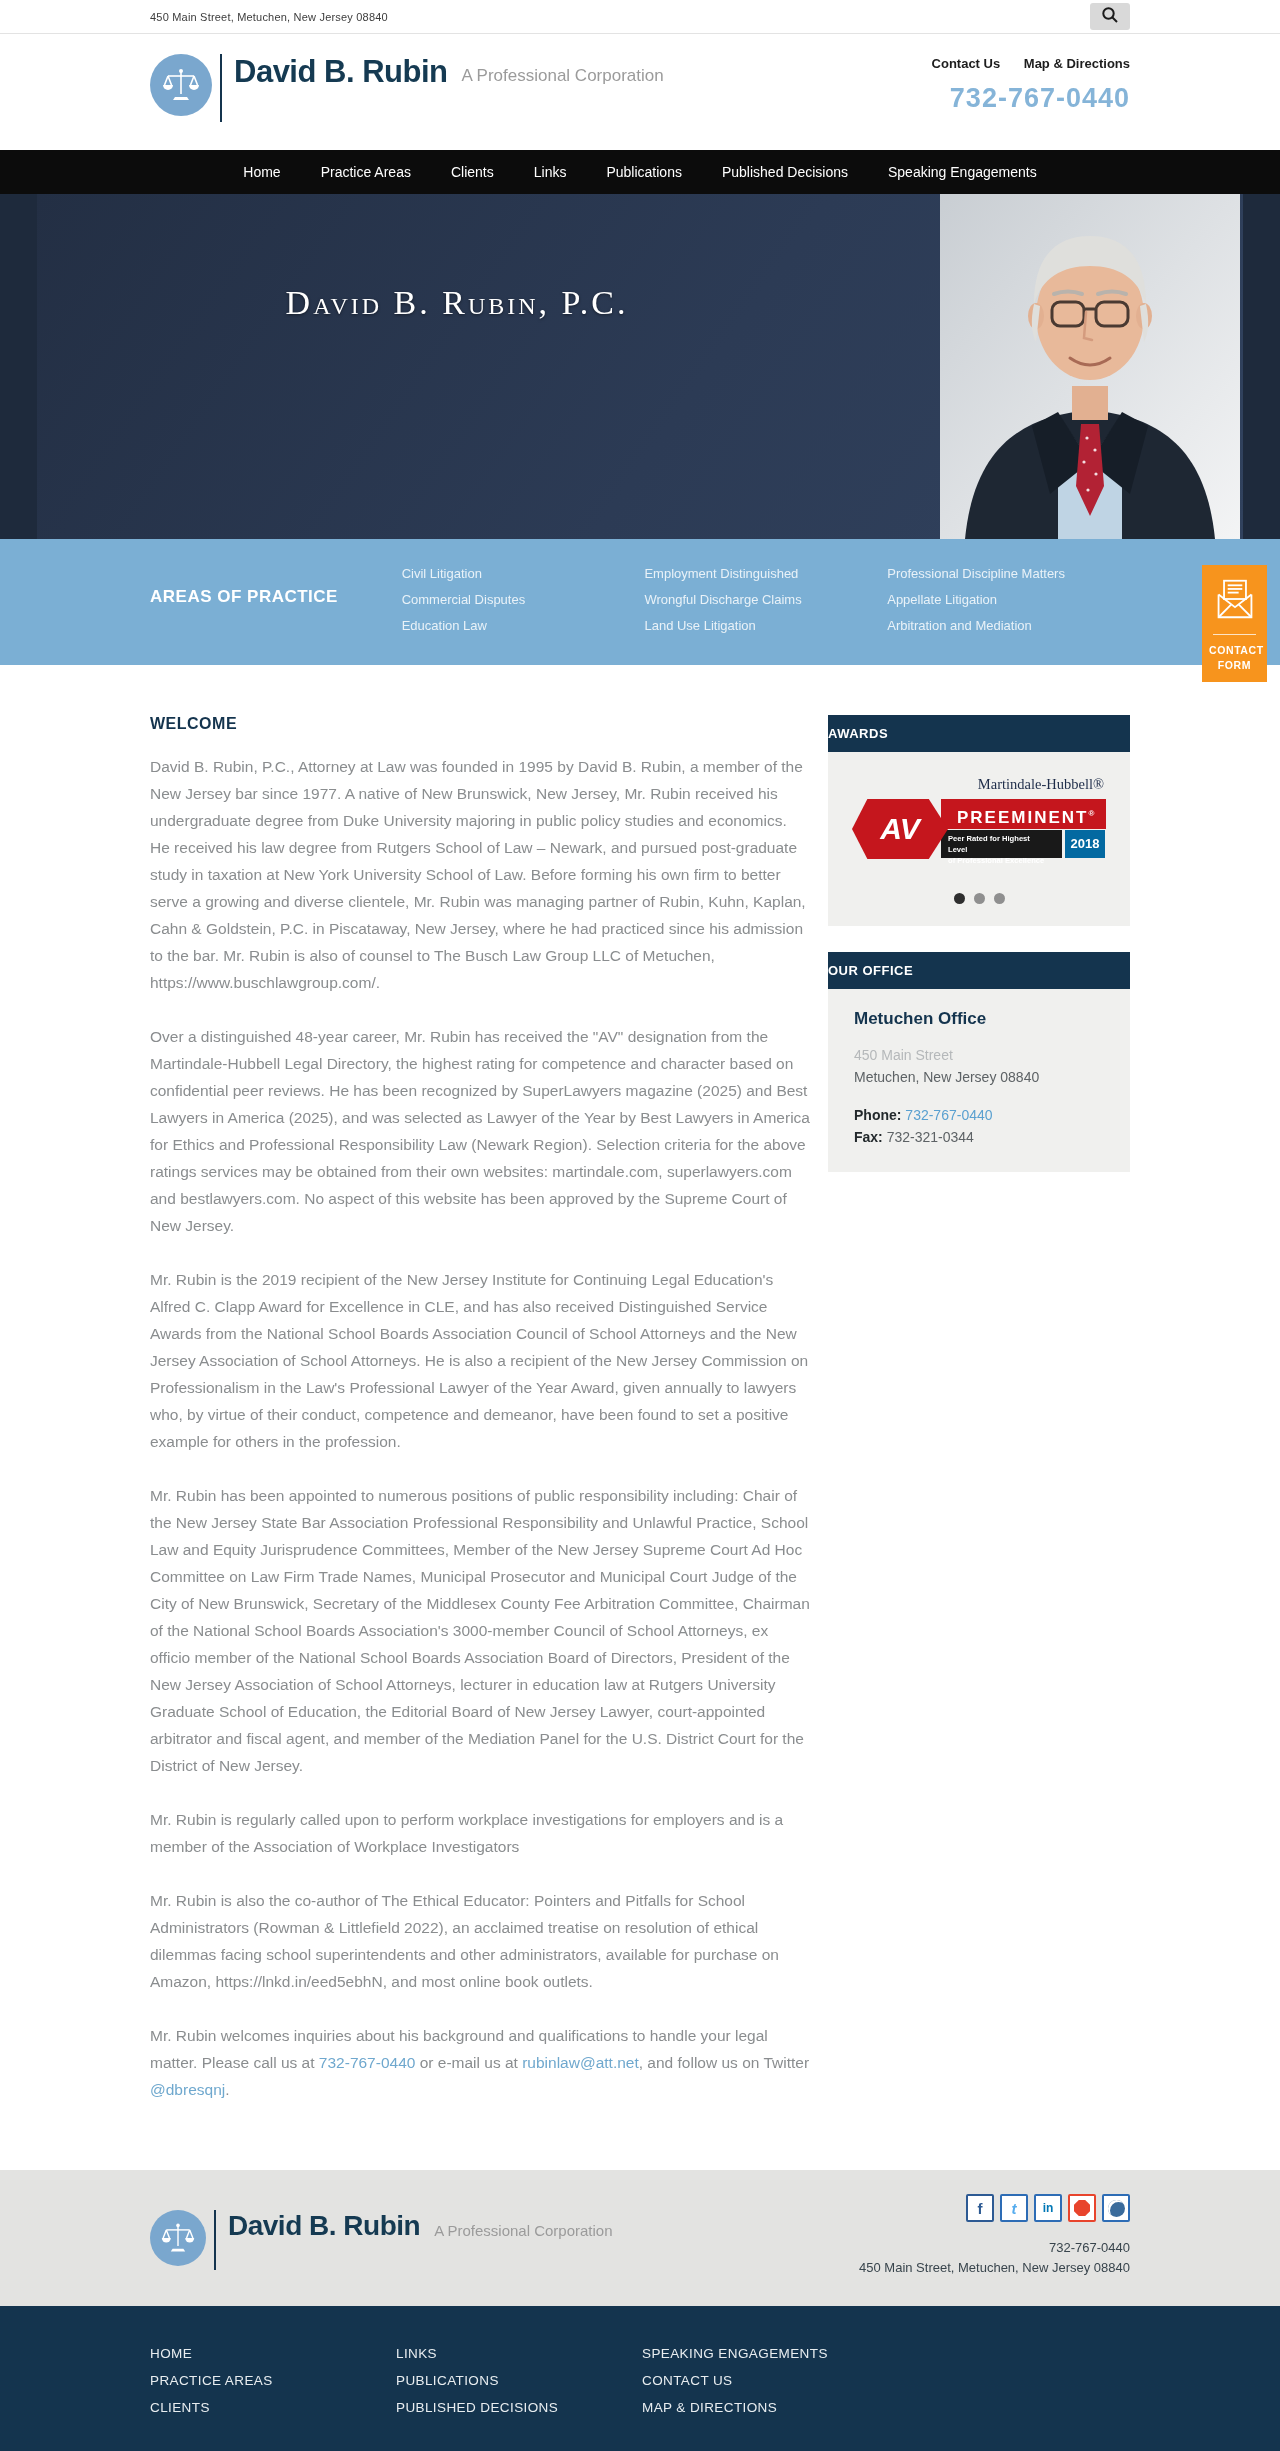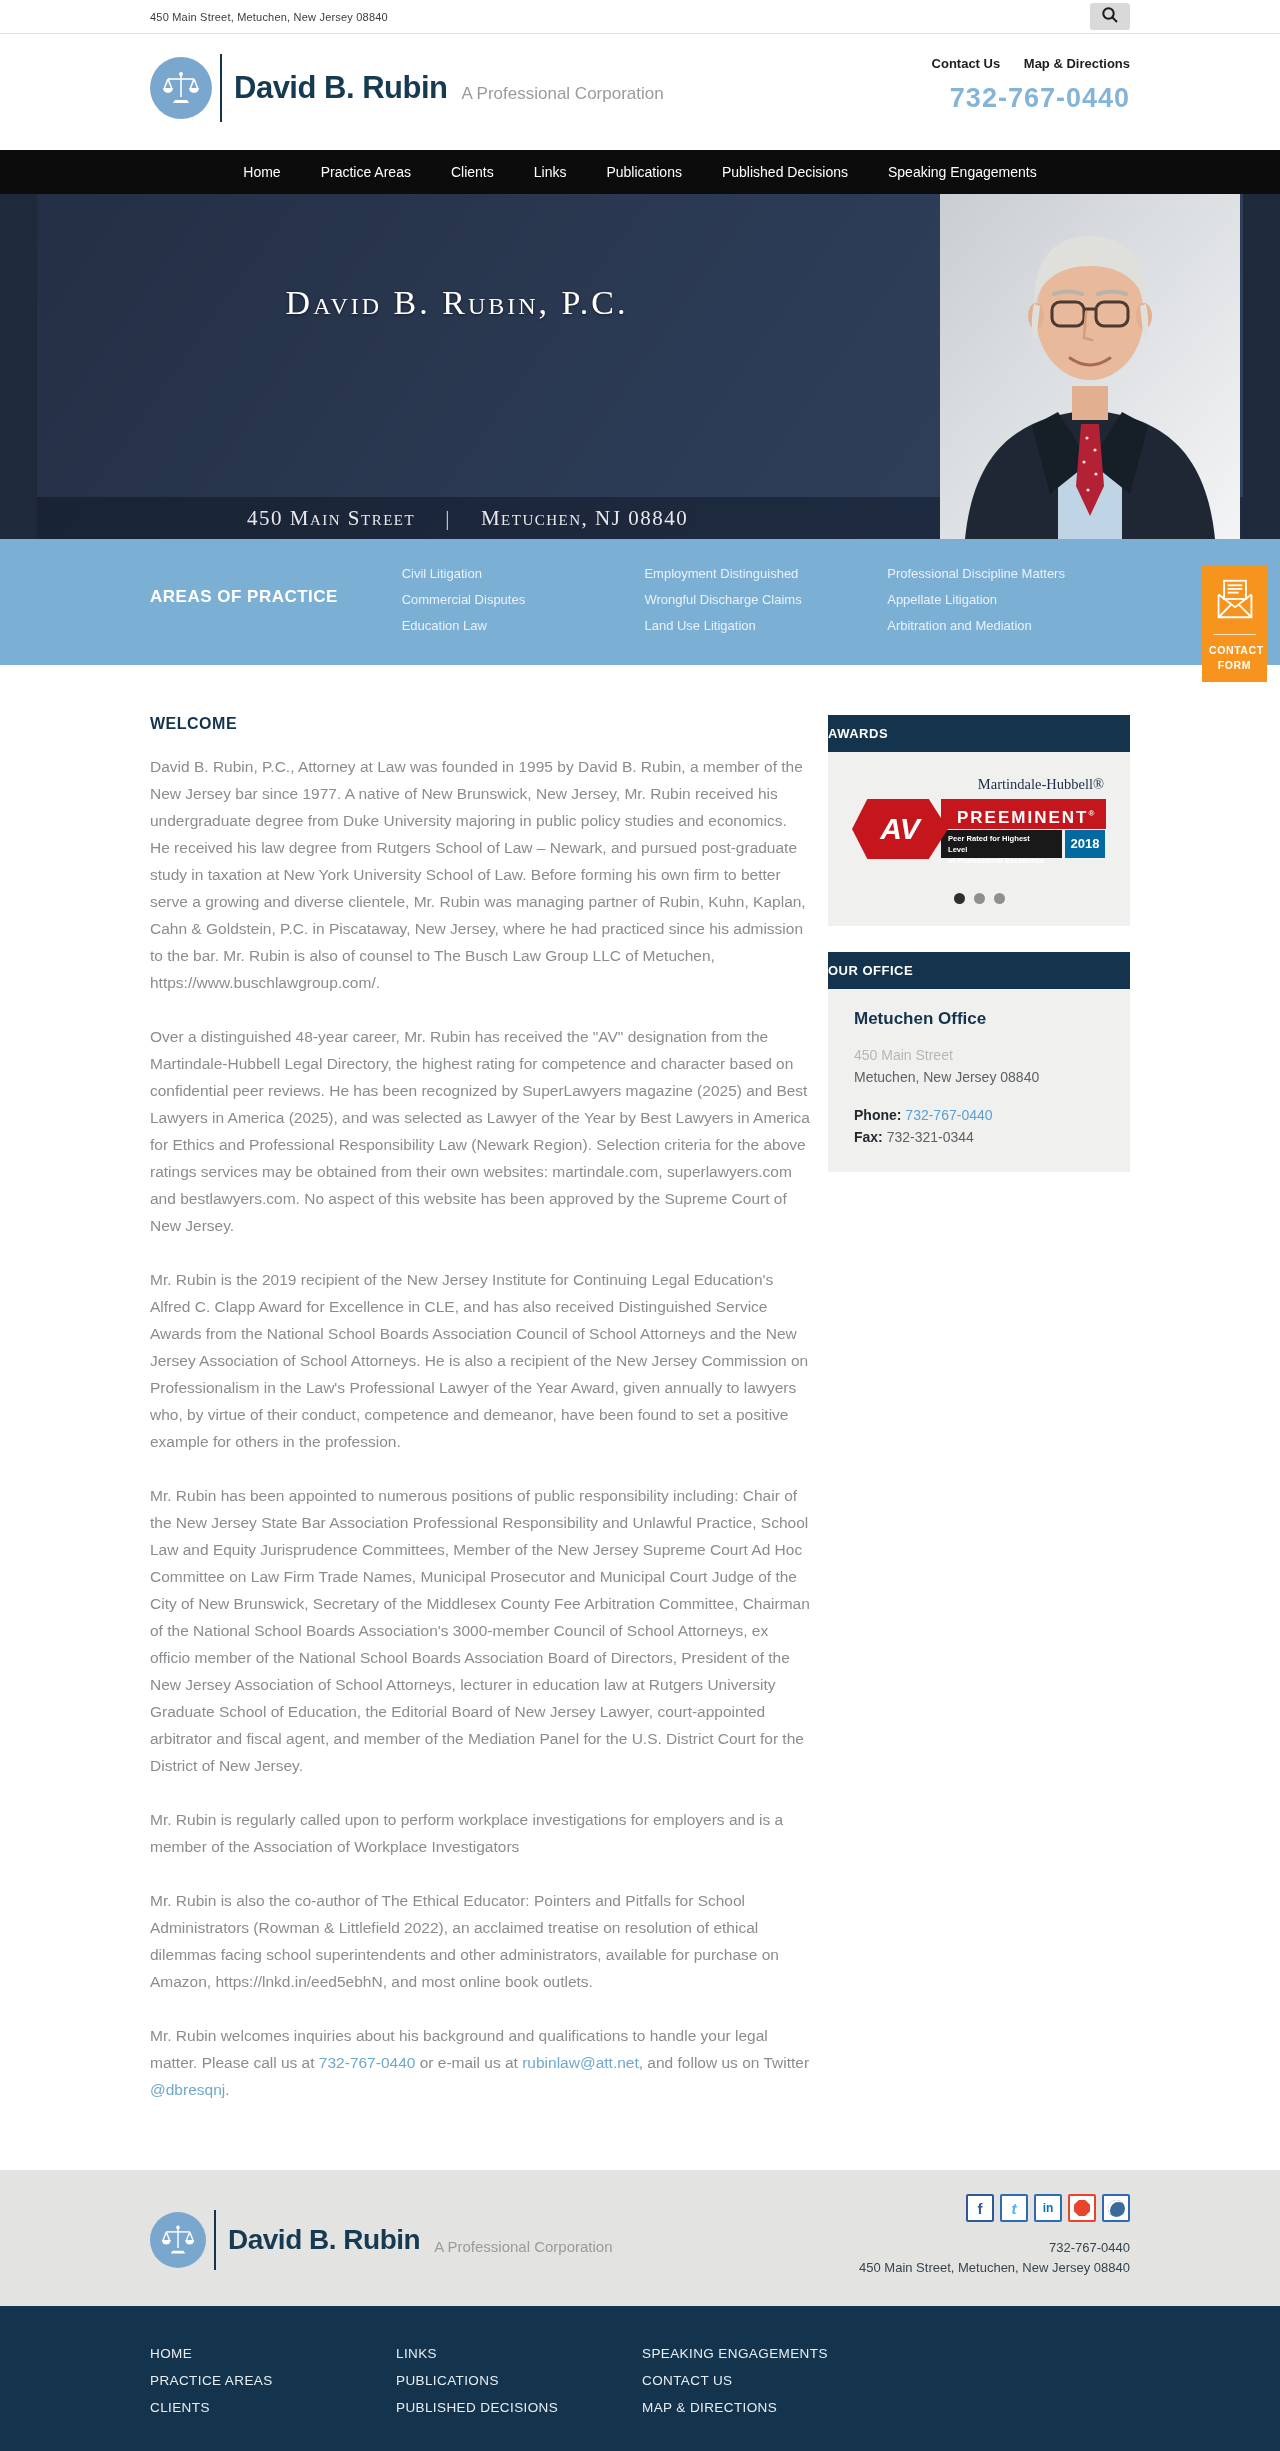--- a/index.html
+++ b/index.html
@@ -12,21 +12,21 @@
 
   
   .topbar { height: 34px; background: #fff; border-bottom: 1px solid #e3e3e3; }
   .topbar-address { font-size: 11px; color: #3c3c3c; line-height: 34px; letter-spacing: .2px; }
   .search-btn { position: absolute; right: 0; top: 3px; width: 40px; height: 27px;
     background: #d9d9d9; border: none; border-radius: 3px; display: flex;
     align-items: center; justify-content: center; cursor: pointer; }
 
   
   .header { background: #fff; height: 116px; }
-  .logo-group { display: flex; align-items: center; padding-top: 20px; }
+  .logo-group { display: flex; align-items: flex-start; padding-top: 20px; }
   .logo-circle { width: 62px; height: 62px; border-radius: 50%; background: #7AA7CE;
     display: flex; align-items: center; justify-content: center; flex: 0 0 auto; }
   .logo-divider { width: 2px; height: 68px; background: #14344E; margin: 0 12px 0 8px; }
   .brand-name { font-size: 31px; font-weight: bold; color: #153A52; letter-spacing: -.5px; }
   .brand-tagline { font-size: 17px; color: #9B9B9B; margin-left: 14px; padding-top: 12px; }
   .header-right { position: absolute; right: 0; top: 22px; text-align: right; }
   .header-links { font-size: 13px; font-weight: bold; color: #1d1d1d; }
   .header-links a { color: #1d1d1d; margin-left: 20px; }
   .header-phone { display: inline-block; margin-top: 12px; font-size: 27px; font-weight: bold;
     color: #85B4D8; letter-spacing: 1px; }
@@ -208,23 +208,20 @@
     <li>
         <a>Speaking Engagements</a>
       </li>
   </ul>
 </div>
 
 <div class="hero">
   <div class="hero-inner">
     <div class="hero-title-block">
       <div class="hero-title">David B. Rubin, P.C.</div>
-    </div>
-    <div class="hero-address">
-      <span>450 Main Street</span><span class="pipe">|</span><span>Metuchen, NJ 08840</span>
     </div>
     <div class="hero-photo">
       <svg width="300" height="345" viewBox="0 0 300 345">
         <defs>
           <linearGradient id="pbg" x1="0" y1="0" x2="1" y2="1">
             <stop offset="0" stop-color="#c9ced3"></stop>
               <stop offset="1" stop-color="#f3f4f5"></stop>
           </linearGradient>
         </defs>
         <rect width="300" height="345" fill="url(#pbg)"></rect>

